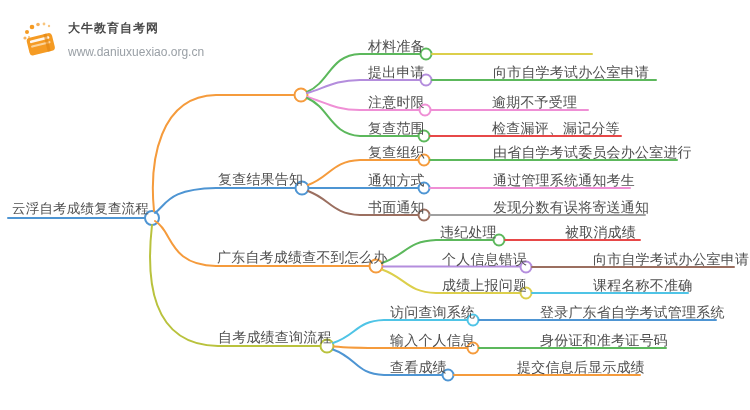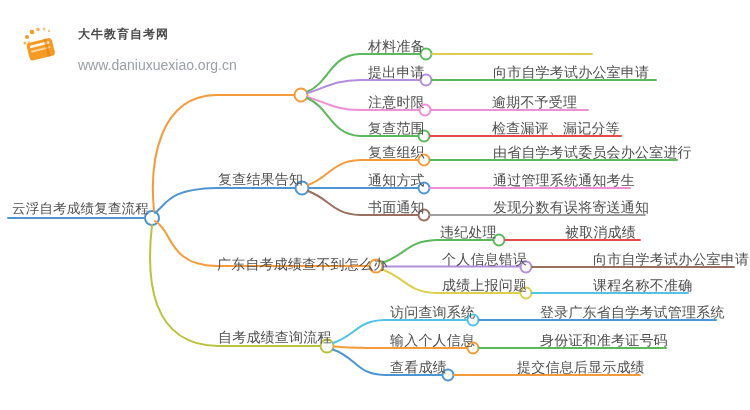--- a/index.html
+++ b/index.html
@@ -3,23 +3,23 @@
 <meta charset="utf-8">
 <style>
   html,body{margin:0;padding:0;background:#fff}
   .canvas{position:relative;width:750px;height:410px;background:#fff;overflow:hidden;
           font-family:"Liberation Sans",sans-serif}
   svg.map{position:absolute;left:0;top:0;display:block}
   svg.map path{fill:none;stroke-width:2;stroke-linecap:round}
   svg.map circle.node{fill:#fff;stroke-width:2}
   .lbl{position:absolute;font-size:14px;line-height:16px;color:#4f4f4f;white-space:nowrap;letter-spacing:.2px}
   .lbl.root{font-size:13.5px;font-weight:400}
-  .logo{position:absolute;left:20px;top:26px;display:flex;align-items:flex-start;gap:16px}
+  .logo{position:absolute;left:20px;top:20px;display:flex;align-items:center;gap:6px}
   .logo-text .t{font-size:12px;font-weight:bold;color:#4a4a4a;letter-spacing:1px}
-  .logo-text .u{font-size:14px;color:#9aa0a6;margin-top:14px}
+  .logo-text .u{font-size:12px;color:#9aa0a6;margin-top:8px}
 </style>
 </head>
 <body>
 
 <div class="canvas">
 
   <div class="logo">
     <svg width="42" height="38" viewBox="0 0 42 38">
       <circle cx="5" cy="17" r="1.6" fill="#f6b15c"></circle>
       <circle cx="7" cy="11" r="2.0" fill="#f59b23"></circle>
@@ -109,21 +109,21 @@
   <div class="lbl" style="left:218px;top:171px">复查结果告知</div>
 
   <div class="lbl" style="left:492px;top:120px">检查漏评、漏记分等</div>
   <div class="lbl" style="left:368px;top:144px">复查组织</div>
   <div class="lbl" style="left:493px;top:144px">由省自学考试委员会办公室进行</div>
   <div class="lbl" style="left:368px;top:172px">通知方式</div>
   <div class="lbl" style="left:493px;top:172px">通过管理系统通知考生</div>
   <div class="lbl" style="left:368px;top:199px">书面通知</div>
   <div class="lbl" style="left:493px;top:199px">发现分数有误将寄送通知</div>
 
-  <div class="lbl" style="left:217px;top:256px">广东自考成绩查不到怎么办</div>
+  <div class="lbl" style="left:217px;top:249px">广东自考成绩查不到怎么办</div>
   <div class="lbl" style="left:440px;top:224px">违纪处理</div>
   <div class="lbl" style="left:565px;top:224px">被取消成绩</div>
   <div class="lbl" style="left:442px;top:251px">个人信息错误</div>
   <div class="lbl" style="left:593px;top:251px">向市自学考试办公室申请</div>
   <div class="lbl" style="left:442px;top:277px">成绩上报问题</div>
   <div class="lbl" style="left:593px;top:277px">课程名称不准确</div>
 
   <div class="lbl" style="left:218px;top:329px">自考成绩查询流程</div>
   <div class="lbl" style="left:390px;top:304px">访问查询系统</div>
   <div class="lbl" style="left:540px;top:304px">登录广东省自学考试管理系统</div>

